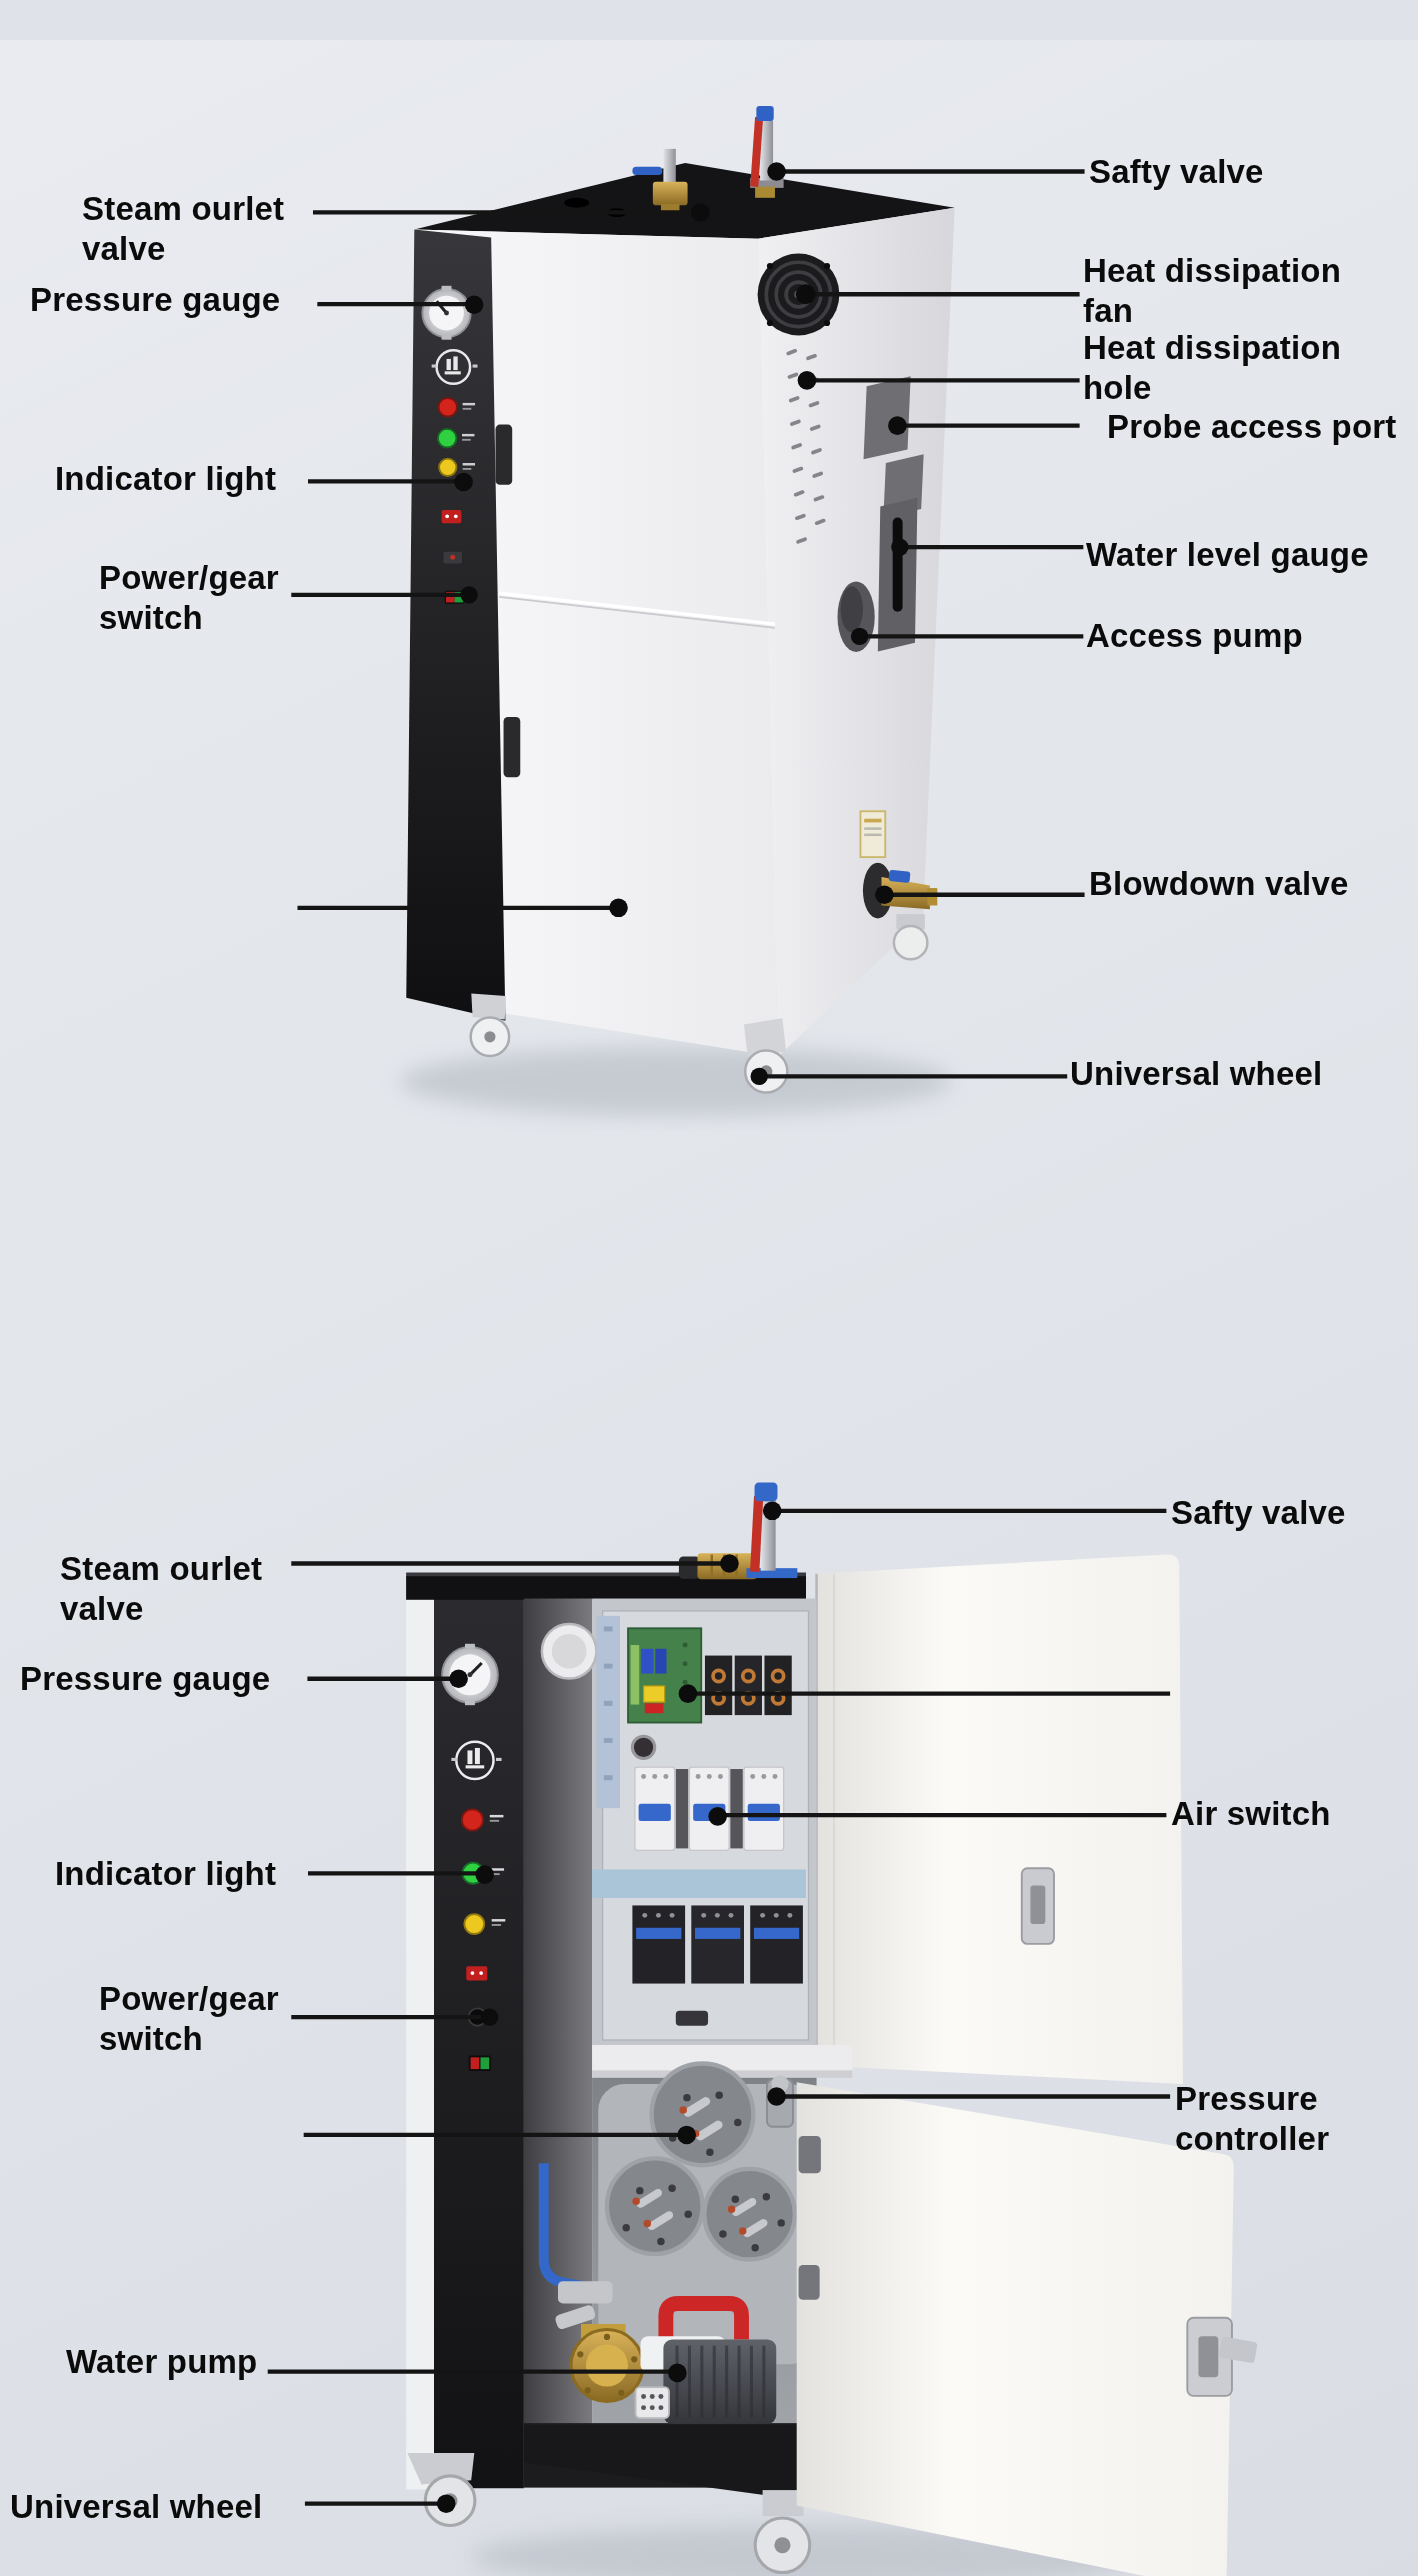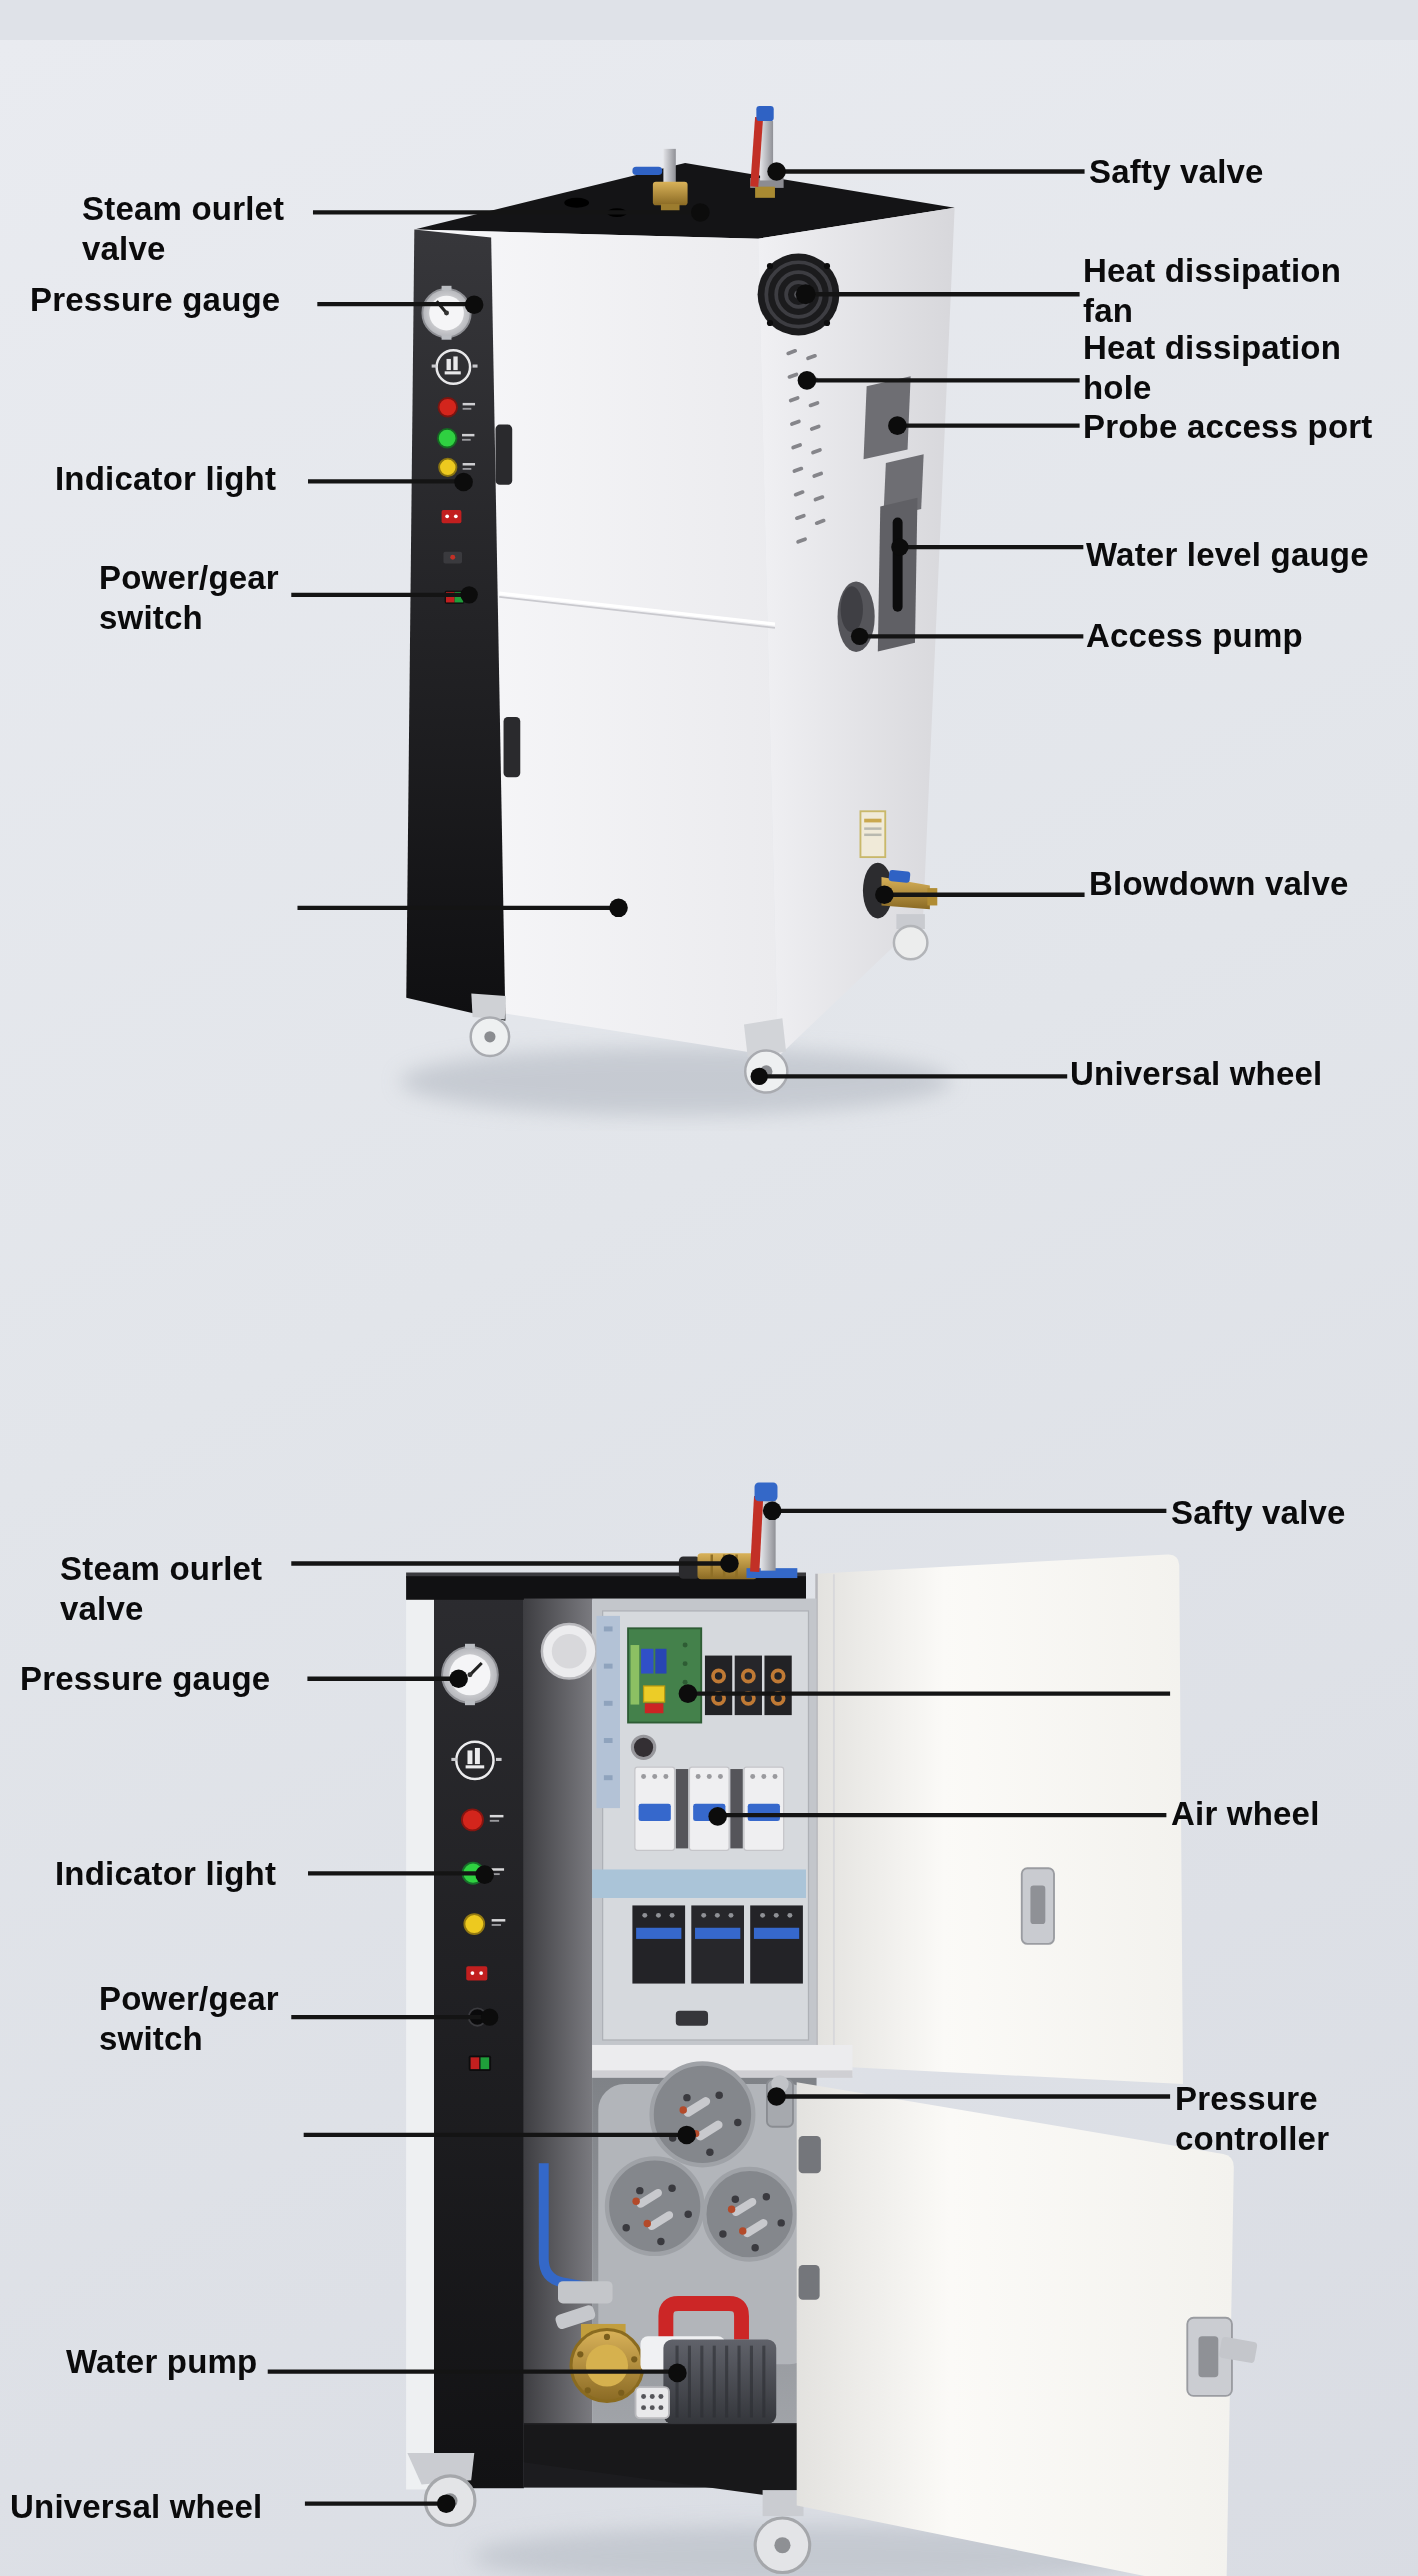--- a/index.html
+++ b/index.html
@@ -521,34 +521,34 @@
   </svg>
 
   <div class="label" style="left:1089px;top:112px">Safty valve</div>
   <div class="label" style="left:82px;top:149px">Steam ourlet
 valve</div>
   <div class="label" style="left:30px;top:240px">Pressure gauge</div>
   <div class="label" style="left:1083px;top:211px">Heat dissipation
 fan</div>
   <div class="label" style="left:1083px;top:288px">Heat dissipation
 hole</div>
-  <div class="label" style="left:1083px;top:367px">Probe access port</div>
+  <div class="label" style="left:1107px;top:367px">Probe access port</div>
   <div class="label" style="left:55px;top:419px">Indicator light</div>
   <div class="label" style="left:1086px;top:495px">Water level gauge</div>
   <div class="label" style="left:99px;top:518px">Power/gear
 switch</div>
   <div class="label" style="left:1086px;top:576px">Access pump</div>
   <div class="label" style="left:1089px;top:824px">Blowdown valve</div>
   <div class="label" style="left:1070px;top:1014px">Universal wheel</div>
 
   <div class="label" style="left:1171px;top:1453px">Safty valve</div>
   <div class="label" style="left:60px;top:1509px">Steam ourlet
 valve</div>
   <div class="label" style="left:20px;top:1619px">Pressure gauge</div>
-  <div class="label" style="left:1171px;top:1754px">Air wheel</div>
+  <div class="label" style="left:1171px;top:1754px">Air switch</div>
   <div class="label" style="left:55px;top:1814px">Indicator light</div>
   <div class="label" style="left:99px;top:1939px">Power/gear
 switch</div>
   <div class="label" style="left:1175px;top:2039px">Pressure
 controller</div>
   <div class="label" style="left:66px;top:2302px">Water pump</div>
   <div class="label" style="left:10px;top:2447px">Universal wheel</div>
 
 </div>
 

